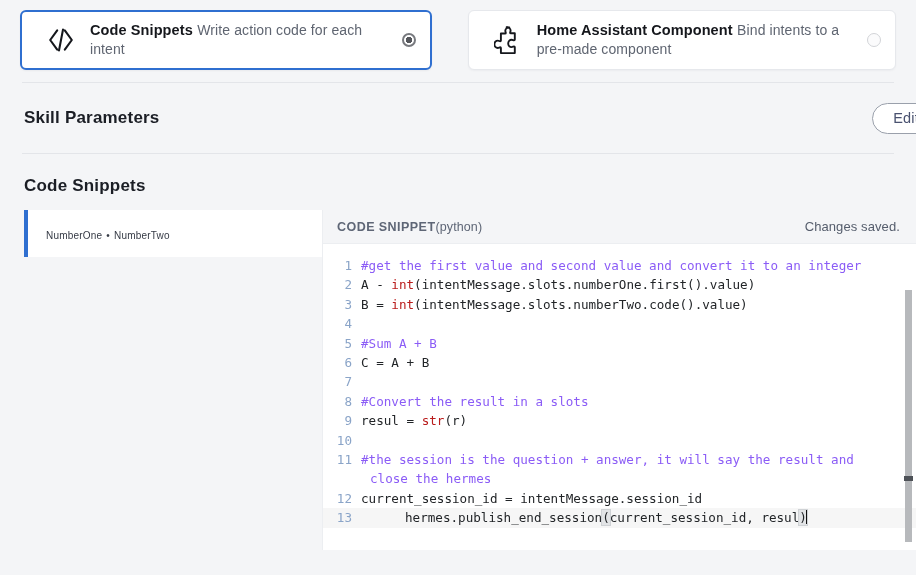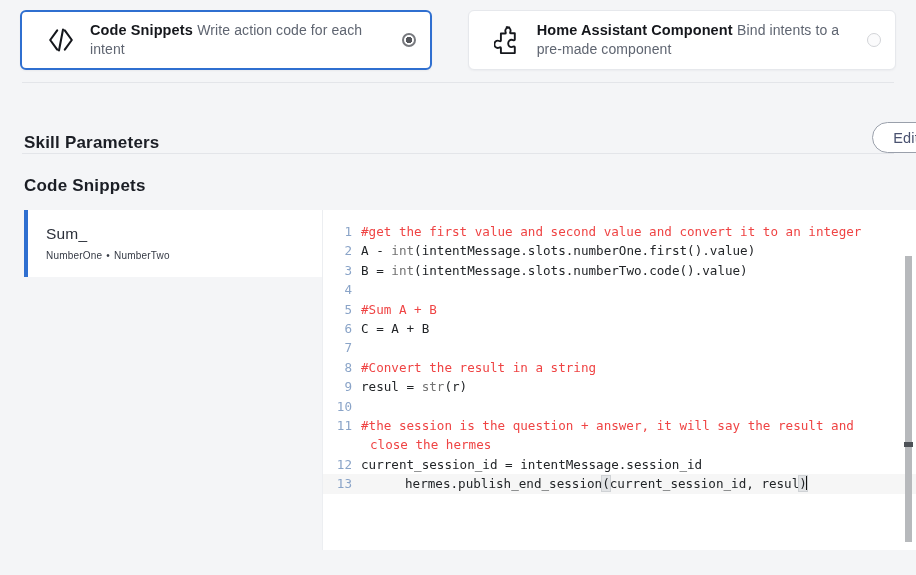--- a/index.html
+++ b/index.html
@@ -93,21 +93,21 @@
   }
 
   
   .divider {
     height: 1px;
     background: #e3e5e9;
     margin: 0 22px;
   }
   .section-head {
     display: flex;
-    align-items: flex-end;
+    align-items: center;
     justify-content: space-between;
     padding: 0 0 0 24px;
     height: 70px;
     box-sizing: border-box;
   }
   .section-title {
     font-size: 17px;
     font-weight: bold;
     color: #1b1e25;
     letter-spacing: .2px;
@@ -234,22 +234,22 @@
     box-sizing: border-box;
     user-select: none;
   }
   .ltxt {
     color: #222528;
     white-space: pre;
   }
   .cont {
     padding-left: 47px;
   }
-  .cmt { color: #ef4444; }
-  .kw  { color: #737373; }
+  .cmt { color: #8b5cf6; }
+  .kw  { color: #b91c1c; }
   .brk {
     background: #e2e4e6;
     outline: 1px solid #cfd2d5;
   }
   .caret {
     display: inline-block;
     width: 1px;
     height: 14px;
     background: #111;
     vertical-align: -2px;
@@ -317,45 +317,48 @@
 </div>
 
 <div class="divider"></div>
 
 <div class="snippets-title">Code Snippets</div>
 
 <div class="snip-body">
 
   <div class="snip-list">
     <div class="snip-item">
-      <div class="name">Sum_</div>
       <div class="slots"><span>NumberOne</span><span class="dot">•</span><span>NumberTwo</span></div>
     </div>
   </div>
 
   <div class="editor">
 
+    <div class="editor-bar">
+      <span class="lbl"><b>CODE SNIPPET</b><span class="lang">(python)</span></span>
+      <span class="saved">Changes saved.</span>
+    </div>
 
     <div class="code-area">
 
       <div class="code-line"><span class="ln">1</span><span class="ltxt cmt">#get the first value and second value and convert it to an integer</span></div>
 
       <div class="code-line"><span class="ln">2</span><span class="ltxt"><span>A - </span><span class="kw">int</span><span>(intentMessage.slots.numberOne.first().value)</span></span></div>
 
       <div class="code-line"><span class="ln">3</span><span class="ltxt"><span>B = </span><span class="kw">int</span><span>(intentMessage.slots.numberTwo.code().value)</span></span></div>
 
       <div class="code-line"><span class="ln">4</span><span class="ltxt"></span></div>
 
       <div class="code-line"><span class="ln">5</span><span class="ltxt cmt">#Sum A + B</span></div>
 
       <div class="code-line"><span class="ln">6</span><span class="ltxt">C = A + B</span></div>
 
       <div class="code-line"><span class="ln">7</span><span class="ltxt"></span></div>
 
-      <div class="code-line"><span class="ln">8</span><span class="ltxt cmt">#Convert the result in a string</span></div>
+      <div class="code-line"><span class="ln">8</span><span class="ltxt cmt">#Convert the result in a slots</span></div>
 
       <div class="code-line"><span class="ln">9</span><span class="ltxt"><span>resul = </span><span class="kw">str</span><span>(r)</span></span></div>
 
       <div class="code-line"><span class="ln">10</span><span class="ltxt"></span></div>
 
       <div class="code-line"><span class="ln">11</span><span class="ltxt cmt">#the session is the question + answer, it will say the result and</span></div>
       <div class="code-line"><span class="ltxt cmt cont">close the hermes</span></div>
 
       <div class="code-line"><span class="ln">12</span><span class="ltxt">current_session_id = intentMessage.session_id</span></div>
 

